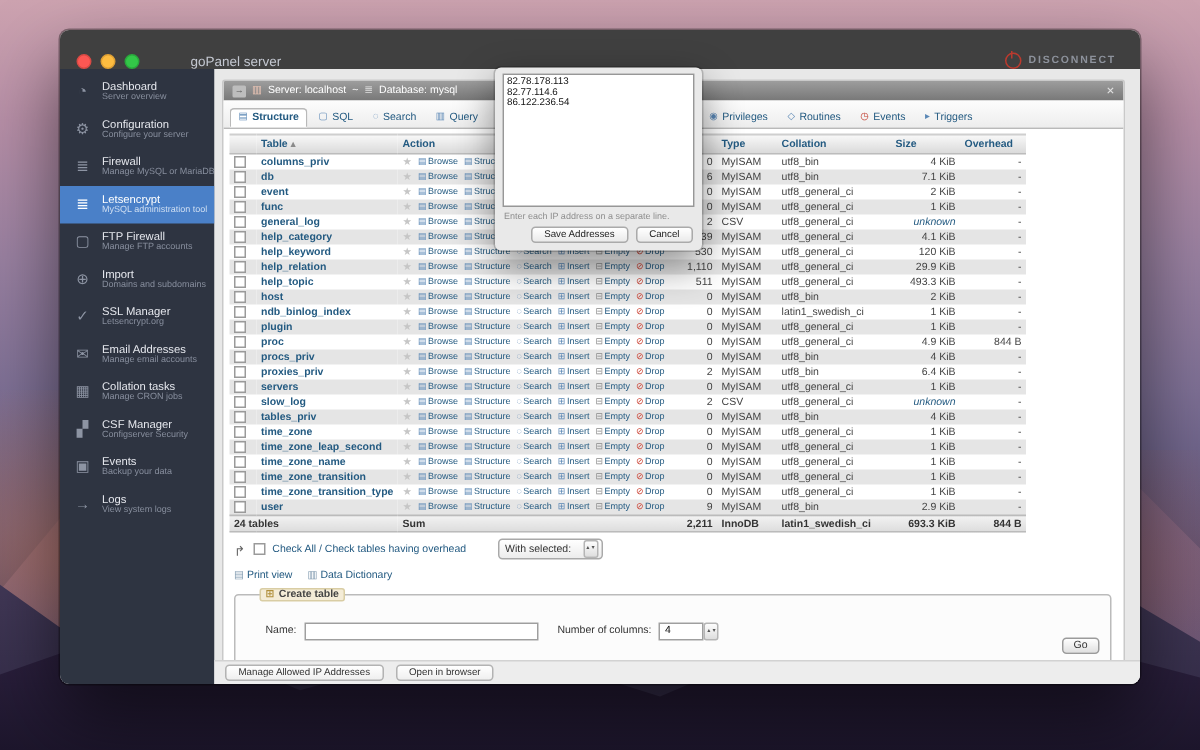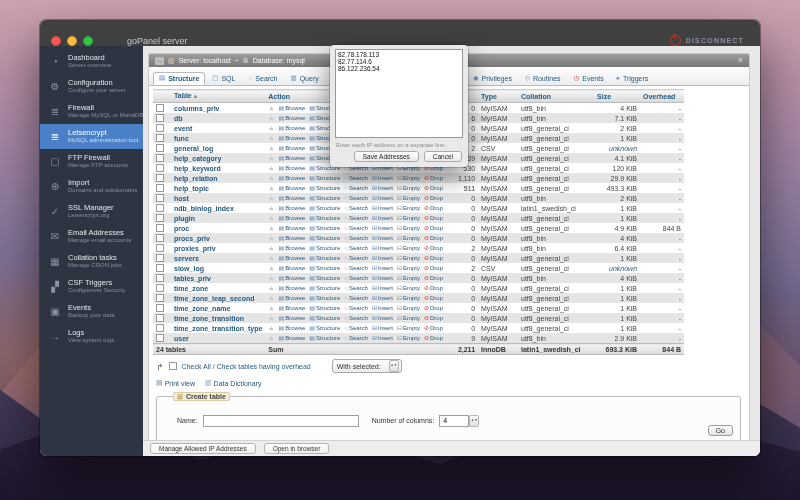--- a/index.html
+++ b/index.html
@@ -201,21 +201,21 @@
         <div class="side-item">
           <span class="icon">▦</span>
           <div>
             <div class="side-title">Collation tasks</div>
             <div class="side-sub">Manage CRON jobs</div>
           </div>
         </div>
         <div class="side-item">
           <span class="icon">▞</span>
           <div>
-            <div class="side-title">CSF Triggers</div>
+            <div class="side-title">CSF Manager</div>
             <div class="side-sub">Configserver Security</div>
           </div>
         </div>
         <div class="side-item">
           <span class="icon">▣</span>
           <div>
             <div class="side-title">Events</div>
             <div class="side-sub">Backup your data</div>
           </div>
         </div>

